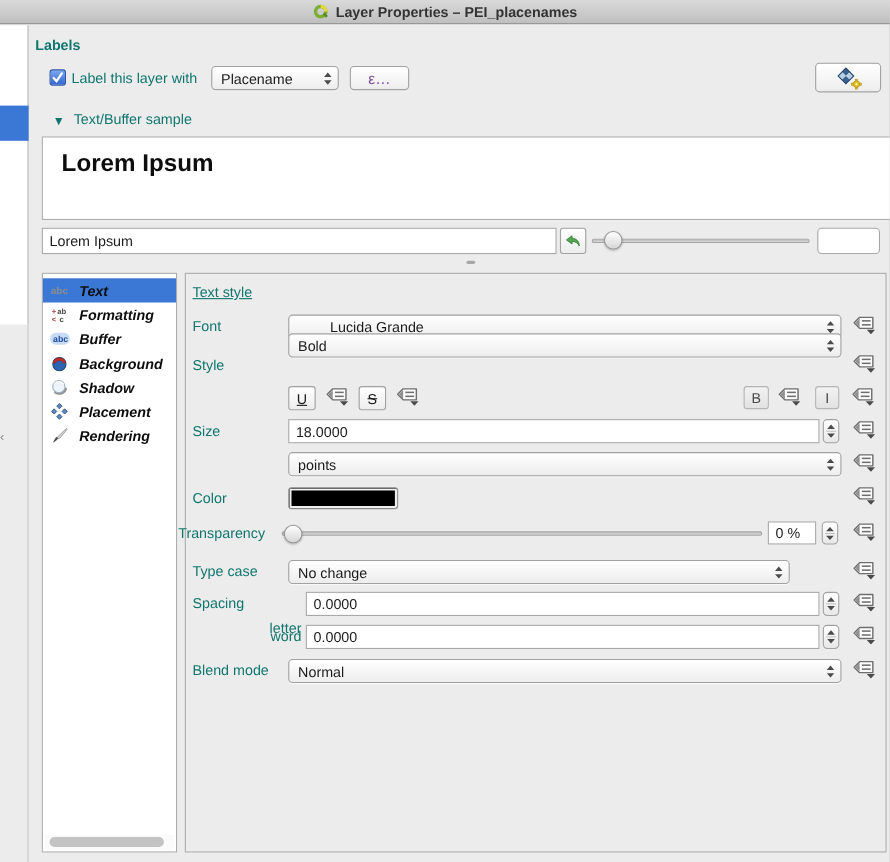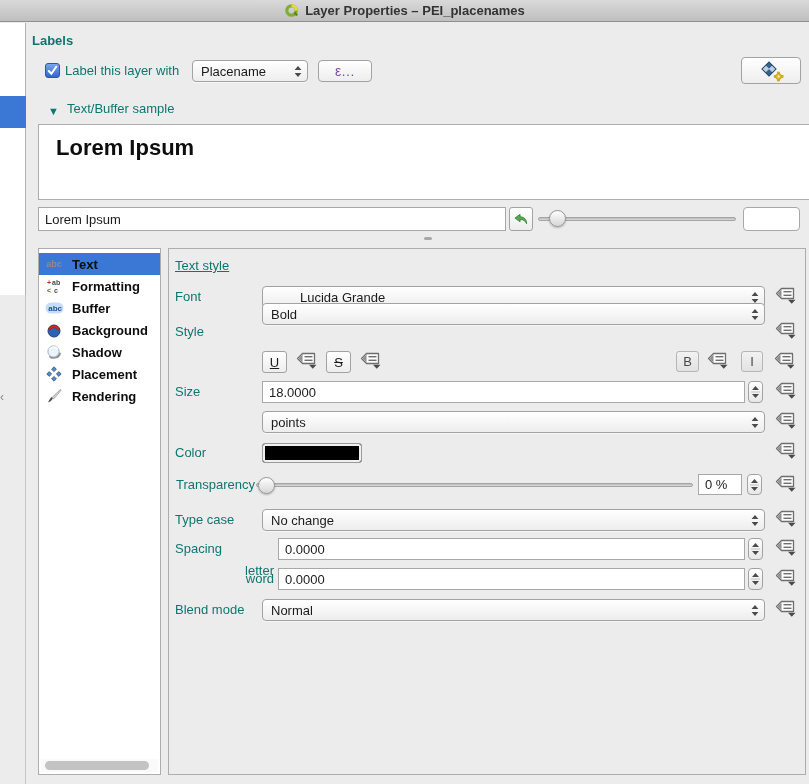--- a/index.html
+++ b/index.html
@@ -57,21 +57,21 @@
     font-family:"Liberation Sans", sans-serif; color:#1b1b1b; }
   .splitter-dot { position:absolute; left:424px; top:237px; width:8px; height:3px;
     background:#a8a8a8; border-radius:2px; }
 
   
   .sidelist { position:absolute; left:38px; top:248px; width:123px; height:527px;
     background:#ffffff; border:1px solid #adadad; }
   .side-item { position:absolute; left:0; width:121px; height:22px;
     display:flex; align-items:center; font-size:13px; font-weight:bold; color:#0d0d0d; }
   .side-icon { width:20px; margin-left:5px; display:flex; align-items:center; justify-content:center; }
-  .side-label { margin-left:8px; }
+  .side-label { margin-left:8px;font-style:italic; }
   .side-hscroll-track { position:absolute; left:2px; bottom:2px; width:117px; height:13px; background:#fafafa; }
   .side-hscroll-thumb { position:absolute; left:4px; bottom:2px; width:104px; height:9px;
     background:#c3c3c3; border-radius:4.5px; }
 
   
   .panel { position:absolute; left:168px; top:248px; width:638px; height:527px;
     background:#ececec; border:1px solid #adadad; }
   .underlined { text-decoration:underline; }
   .colorswatch { position:absolute; left:262px; top:443px; width:100px; height:20px;
     border:1px solid #9a9a9a; border-radius:3px; box-shadow:inset 0 0 0 2px #f0f0f0; }
@@ -370,21 +370,21 @@
   <div class="ddbtn" style="left:771px; top:441px;">
       <span class="dd-icon"><svg width="21" height="18" viewBox="0 0 21 18">
           <polygon points="6.5,2.5 18.5,2.5 18.5,12.5 6.5,12.5 1.5,7.5" fill="#fdfdfd" stroke="#6e6e6e" stroke-width="1.3" stroke-linejoin="round"></polygon>
           <polygon points="6.5,3.5 6.5,11.5 2.6,7.5" fill="#909090"></polygon>
           <rect x="8.5" y="5" width="8" height="1.4" fill="#6e6e6e"></rect>
           <rect x="8.5" y="8.6" width="8" height="1.4" fill="#6e6e6e"></rect>
           <polygon points="13,13.8 20.5,13.8 16.75,17.8" fill="#4a4a4a"></polygon>
         </svg></span>
     </div>
 
-  <div class="lbl" style="left:176px; top:474px;text-align:right;">Transparency</div>
+  <div class="lbl" style="left:162px; top:474px;text-align:right;">Transparency</div>
   <div class="slider-track" style="left:256px; top:483px; width:437px;"></div>
   <div class="slider-handle" style="left:258px; top:477px;"></div>
   <div class="field" style="left:698px; top:474px; width:44px; height:21px;">
     <span>0 %</span>
   </div>
   <div class="spinbtn" style="left:747px; top:474px; height:21px;">
       <span class="spin-icon" style="display: flex;">
         <svg width="9" height="16" viewBox="0 0 9 16">
           <polygon points="4.5,2 8,6 1,6" fill="#4a4a4a"></polygon>
           <rect x="0" y="7.6" width="9" height="0.8" fill="#b5b5b5"></rect>
@@ -396,21 +396,21 @@
       <span class="dd-icon"><svg width="21" height="18" viewBox="0 0 21 18">
           <polygon points="6.5,2.5 18.5,2.5 18.5,12.5 6.5,12.5 1.5,7.5" fill="#fdfdfd" stroke="#6e6e6e" stroke-width="1.3" stroke-linejoin="round"></polygon>
           <polygon points="6.5,3.5 6.5,11.5 2.6,7.5" fill="#909090"></polygon>
           <rect x="8.5" y="5" width="8" height="1.4" fill="#6e6e6e"></rect>
           <rect x="8.5" y="8.6" width="8" height="1.4" fill="#6e6e6e"></rect>
           <polygon points="13,13.8 20.5,13.8 16.75,17.8" fill="#4a4a4a"></polygon>
         </svg></span>
     </div>
 
   <div class="lbl" style="left:175px; top:509px;">Type case</div>
-  <div class="mselect" style="left:262px; top:509px; width:503px;">
+  <div class="mselect" style="left:262px; top:509px; width:456px;">
     <span class="val">No change</span>
     <span class="sel-stepper" style="margin-left: 4px; display: flex;">
         <svg width="8" height="13" viewBox="0 0 8 13">
           <polygon points="4,1 7.4,5 0.6,5" fill="#4a4a4a"></polygon>
           <polygon points="4,12 7.4,8 0.6,8" fill="#4a4a4a"></polygon>
         </svg>
       </span>
   </div>
   <div class="ddbtn" style="left:771px; top:509px;">
       <span class="dd-icon"><svg width="21" height="18" viewBox="0 0 21 18">

